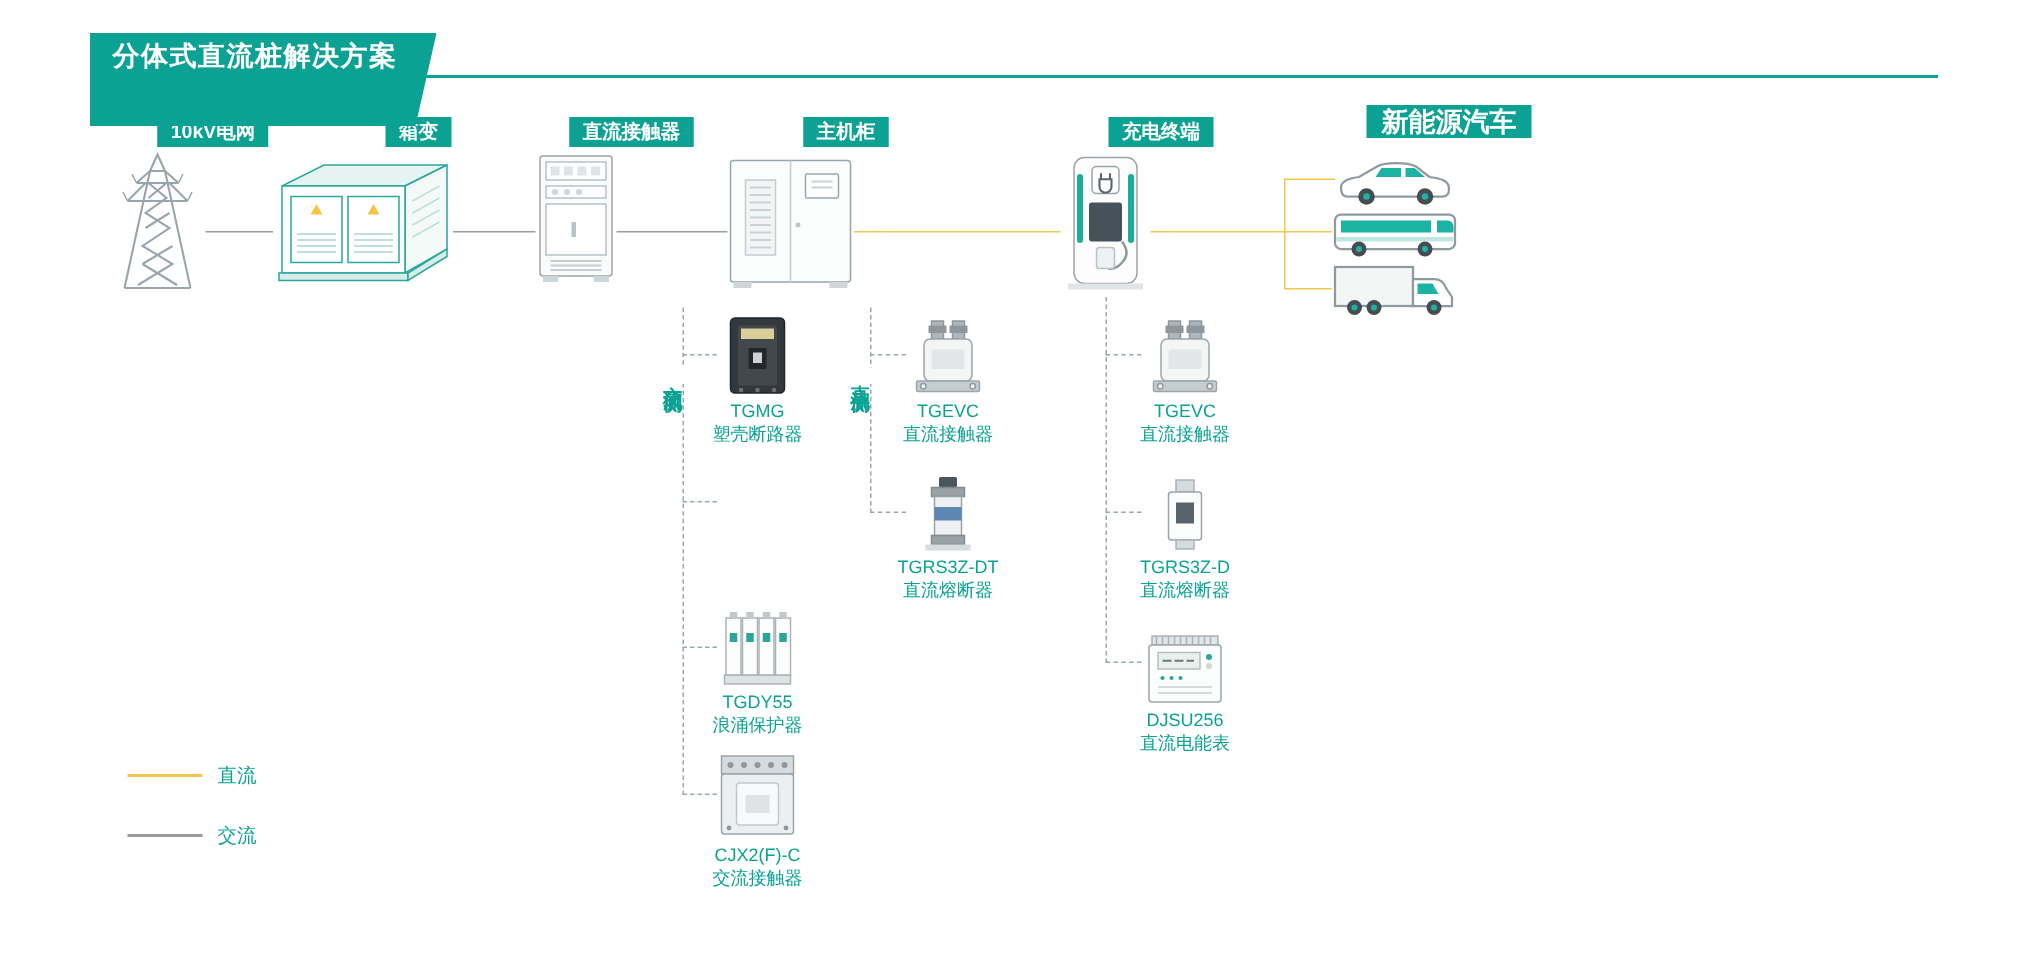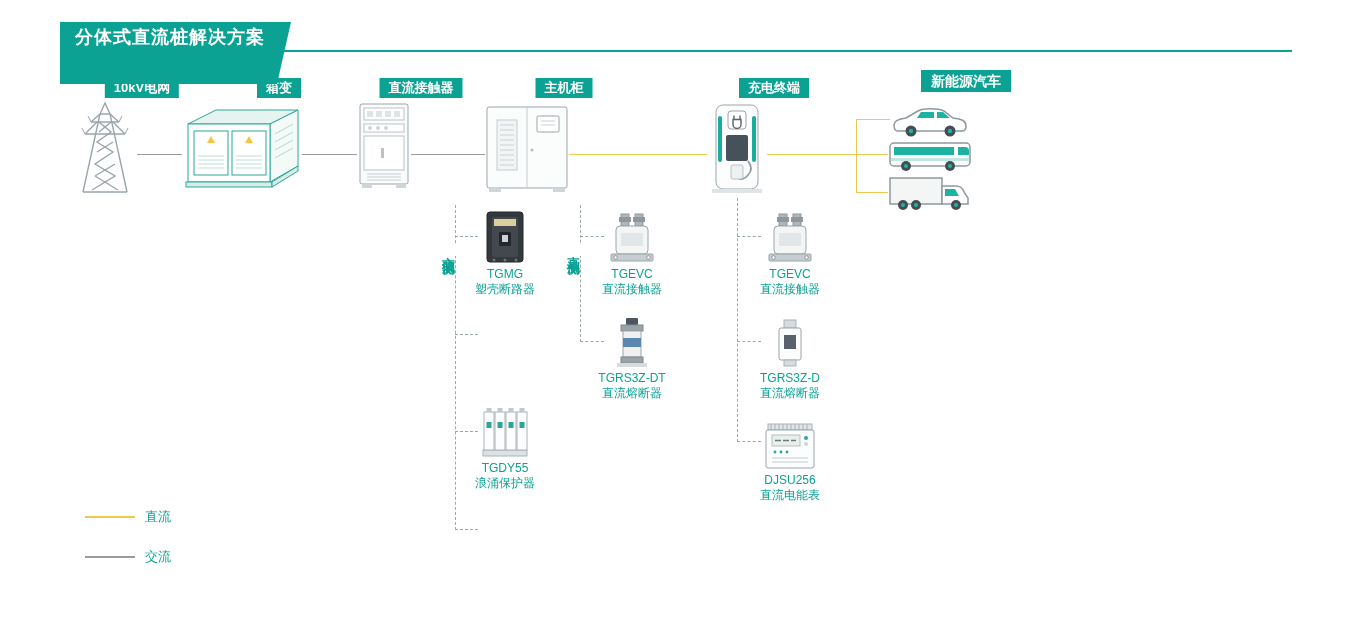--- a/index.html
+++ b/index.html
@@ -18,21 +18,21 @@
   .title-banner{position:absolute;left:60px;top:22px;height:46px;line-height:30px;
     background:var(--accent);color:#fff;font-size:18px;font-weight:bold;
     padding:0 26px 16px 15px;letter-spacing:1px;z-index:3;
     clip-path:polygon(0 0,100% 0,calc(100% - 14px) 100%,0 100%);}
   .title-rule{position:absolute;left:60px;top:50px;width:1232px;height:2px;
     background:var(--accent);z-index:2;}
 
   .badge{position:absolute;transform:translateX(-50%);background:var(--accent);
     color:#fff;font-size:13px;font-weight:bold;padding:2px 9px;white-space:nowrap;
     line-height:16px;margin-left:37px;}
-  .badge.big{font-size:14px;padding:3px 10px;}
+  .badge.big{font-size:18px;padding:3px 10px;}
 
   .icon{position:absolute;}
 
   .hline{position:absolute;height:0;border-top:1.6px solid var(--ac);}
   .hline.dc{border-top-color:var(--dc);}
   .vline.dc{position:absolute;width:0;border-left:1.6px solid var(--dc);}
 
   .dashv{position:absolute;width:0;border-left:1.4px dashed var(--dash);}
   .dashh{position:absolute;height:0;border-top:1.4px dashed var(--dash);}
 
@@ -229,20 +229,39 @@
         <rect x="5.5" y="2" width="5" height="4"></rect>
           <rect x="16.5" y="2" width="5" height="4"></rect>
         <rect x="27.5" y="2" width="5" height="4"></rect>
           <rect x="38.5" y="2" width="5" height="4"></rect>
       </g>
     </svg>
     <div class="pname">TGDY55</div>
     <div class="pdesc">浪涌保护器</div>
   </div>
 
+  <div class="product" style="left:445px;top:500px">
+    <svg width="56" height="60" viewBox="0 0 56 60">
+      <rect x="4" y="4" width="48" height="12" fill="#d6dbde" stroke="#9aa5ab"></rect>
+      <g fill="#8f979c">
+        <circle cx="10" cy="10" r="2"></circle>
+          <circle cx="19" cy="10" r="2"></circle>
+          <circle cx="28" cy="10" r="2"></circle>
+        <circle cx="37" cy="10" r="2"></circle>
+          <circle cx="46" cy="10" r="2"></circle>
+      </g>
+      <rect x="4" y="16" width="48" height="40" rx="2" fill="#eceff0" stroke="#9aa5ab"></rect>
+      <rect x="14" y="22" width="28" height="28" rx="2" fill="#f8f9fa" stroke="#c2c9cc"></rect>
+      <rect x="20" y="30" width="16" height="12" fill="#dfe3e5"></rect>
+      <circle cx="9" cy="52" r="1.6" fill="#8f979c"></circle>
+      <circle cx="47" cy="52" r="1.6" fill="#8f979c"></circle>
+    </svg>
+    <div class="pname">CJX2(F)-C</div>
+    <div class="pdesc">交流接触器</div>
+  </div>
 
   <div class="product" style="left:572px;top:210px">
     <svg width="46" height="54" viewBox="0 0 46 54">
       <rect x="12" y="4" width="8" height="12" fill="#aeb6ba" stroke="#8f979c"></rect>
       <rect x="26" y="4" width="8" height="12" fill="#aeb6ba" stroke="#8f979c"></rect>
       <rect x="10" y="7" width="12" height="5" fill="#8f979c"></rect>
       <rect x="24" y="7" width="12" height="5" fill="#8f979c"></rect>
       <rect x="7" y="16" width="32" height="28" rx="4" fill="#f4f6f6" stroke="#9aa5ab"></rect>
       <rect x="12" y="23" width="22" height="13" rx="1" fill="#e2e6e8"></rect>
       <rect x="2" y="44" width="42" height="7" rx="1" fill="#c6cdd0" stroke="#9aa5ab"></rect>

